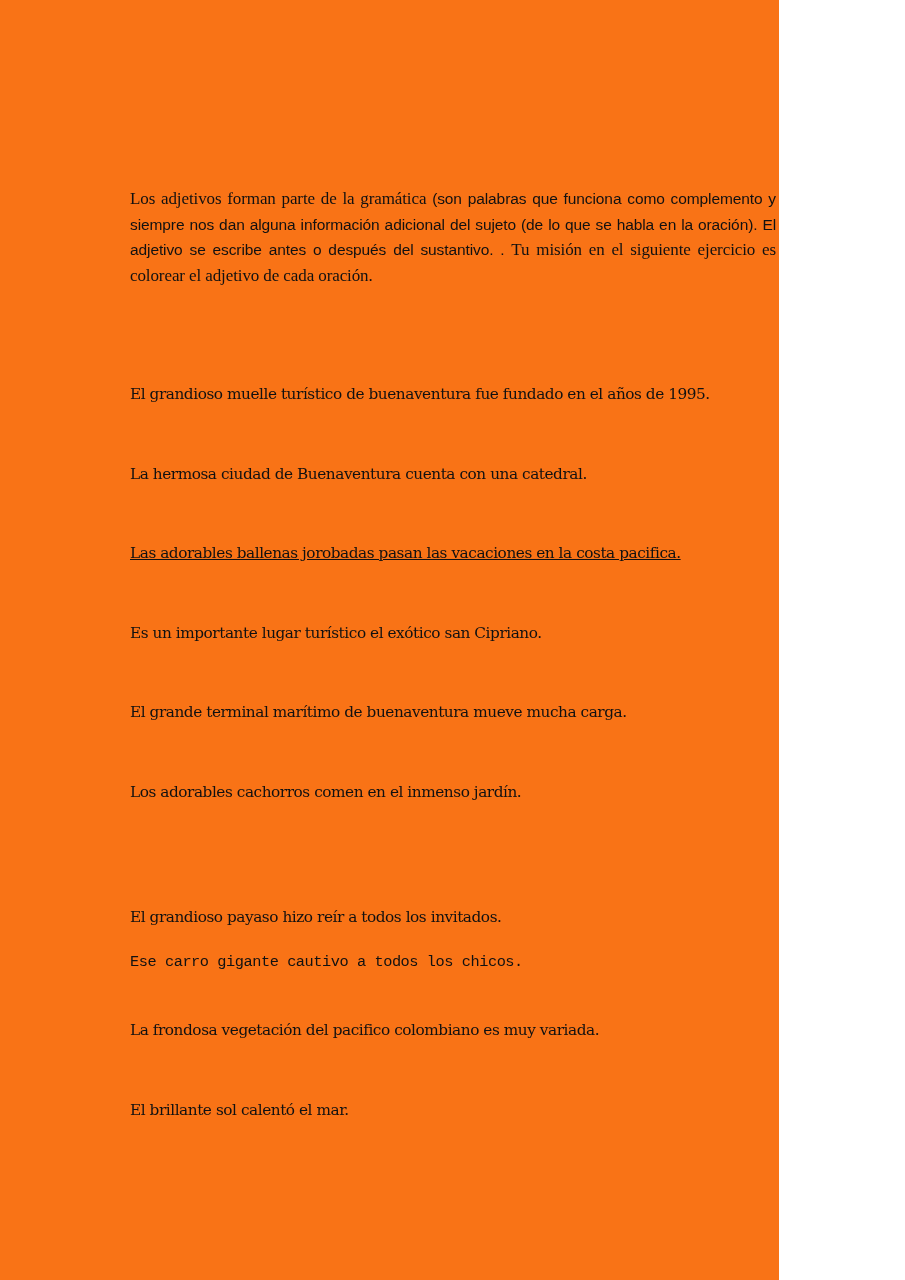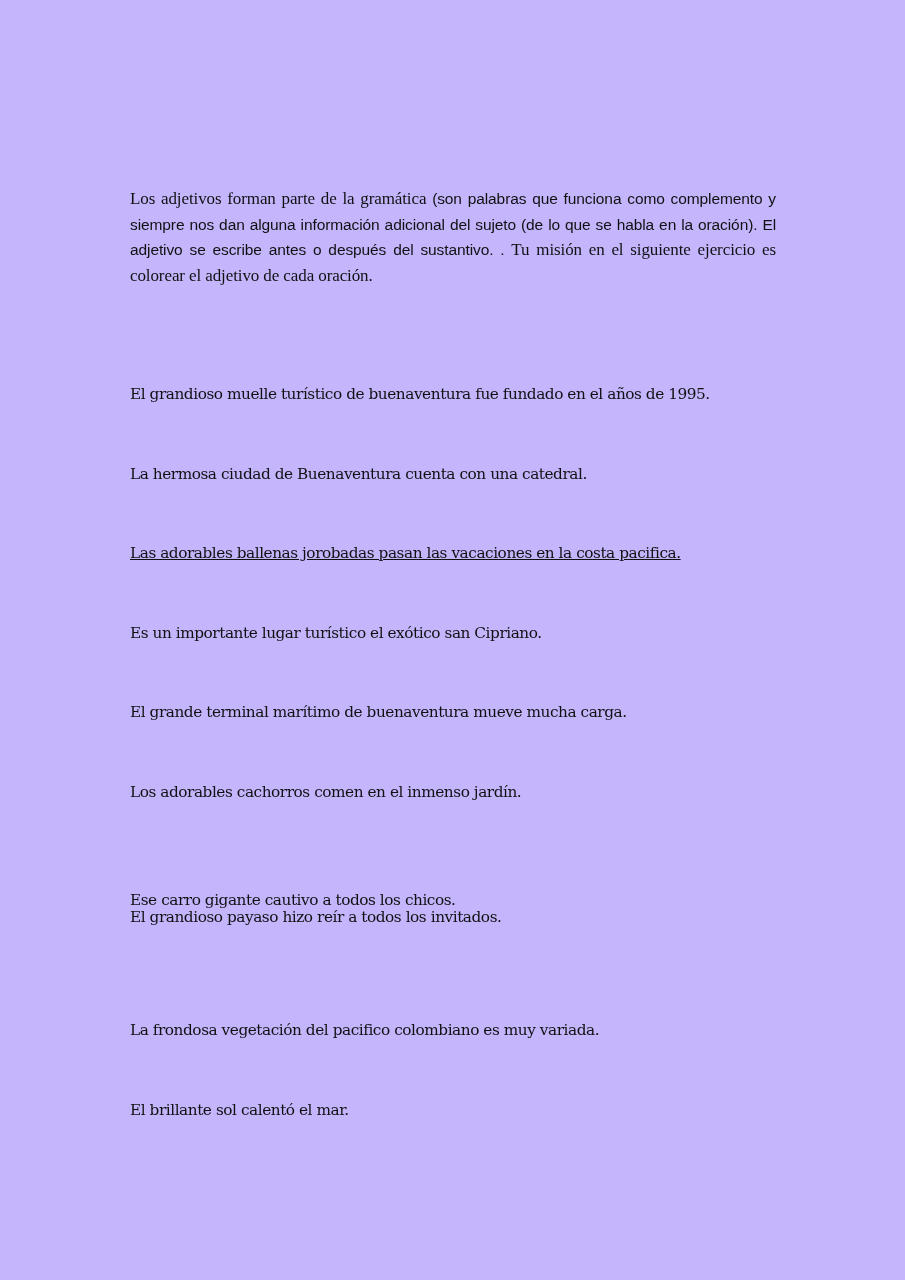--- a/index.html
+++ b/index.html
@@ -1,17 +1,17 @@
 <!DOCTYPE html>
 <html><head>
   <meta charset="utf-8">
   <style>
     html, body { margin: 0; padding: 0; background: #ffffff; }
     body { width: 905px; height: 1280px; position: relative; overflow: hidden; color: #111; }
-    .page { position: absolute; left: 0; top: 0; width: 905px; height: 1280px; background: #c4b5fd; }
+    .page { position: absolute; left: 0; top: 0; width: 779px; height: 1280px; background: #f97316; }
     .intro {
       position: absolute; left: 130px; top: 186px; width: 646px;
       font-family: "Liberation Sans", sans-serif; font-size: 15.5px; line-height: 25.5px;
       text-align: justify; letter-spacing: -0.1px;
     }
     .intro .serif { font-family: "Liberation Serif", serif; font-size: 17px; }
     .sentence {
       position: absolute; left: 130px;
       font-family: "DejaVu Serif", serif; font-size: 15.3px; letter-spacing: -0.45px;
       white-space: nowrap; line-height: 20px;
@@ -25,16 +25,16 @@
     <span class="serif">Los adjetivos forman parte de la gramática </span><span>(son palabras que funciona como complemento y siempre nos dan alguna información adicional del sujeto (de lo que se habla en la oración). El adjetivo se escribe antes o después del sustantivo. . </span><span class="serif">Tu misión en el siguiente ejercicio es colorear el adjetivo de cada oración.</span>
   </p>
 
   <div class="sentence" style="top:384px;">El grandioso muelle turístico de buenaventura fue fundado en el años de 1995.</div>
   <div class="sentence" style="top:464px;text-align:right;">La hermosa ciudad de Buenaventura cuenta con una catedral.</div>
   <div class="sentence" style="top:543px;text-decoration:underline;">Las adorables ballenas jorobadas pasan las vacaciones en la costa pacifica.</div>
   <div class="sentence" style="top:623px;">Es un importante lugar turístico el exótico san Cipriano.</div>
   <div class="sentence" style="top:702px;">El grande terminal marítimo de buenaventura mueve mucha carga.</div>
   <div class="sentence" style="top:782px;text-align:right;">Los adorables cachorros comen en el inmenso jardín.</div>
   <div class="sentence" style="top:907px;">El grandioso payaso hizo reír a todos los invitados.</div>
-  <div class="sentence" style="top:890px;">Ese carro gigante cautivo a todos los chicos.</div>
+  <div class="sentence" style="top:952px;font-family:Liberation Mono, monospace;">Ese carro gigante cautivo a todos los chicos.</div>
   <div class="sentence" style="top:1020px;">La frondosa vegetación del pacifico colombiano es muy variada.</div>
   <div class="sentence" style="top:1100px;">El brillante sol calentó el mar.</div>
 </div>
 
 </body></html>

